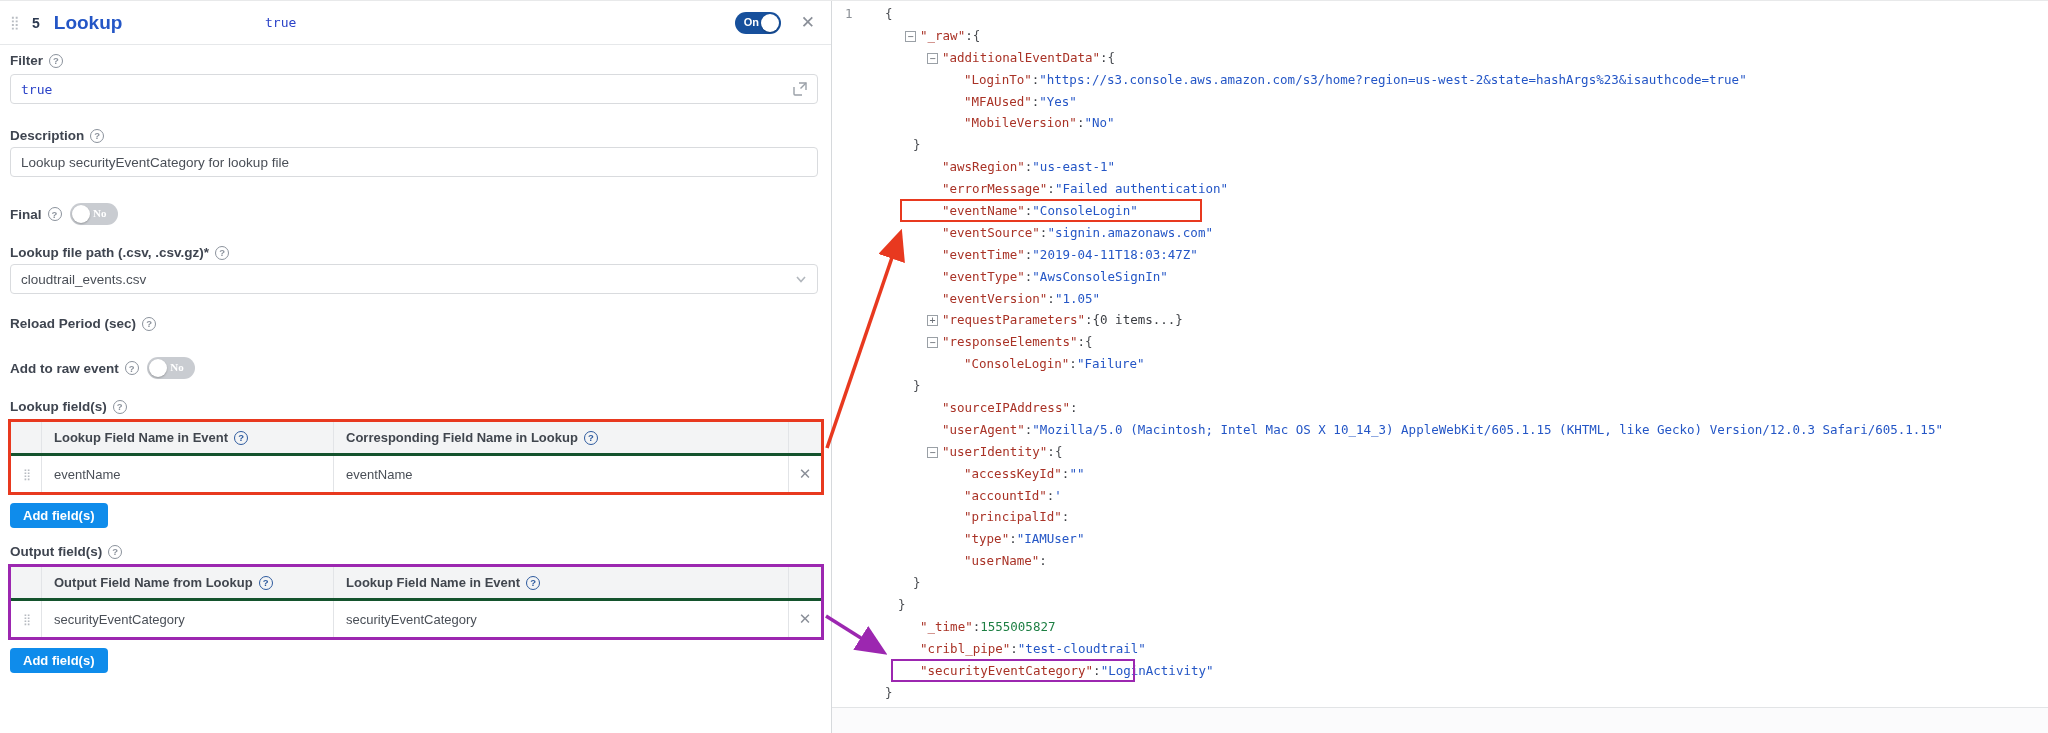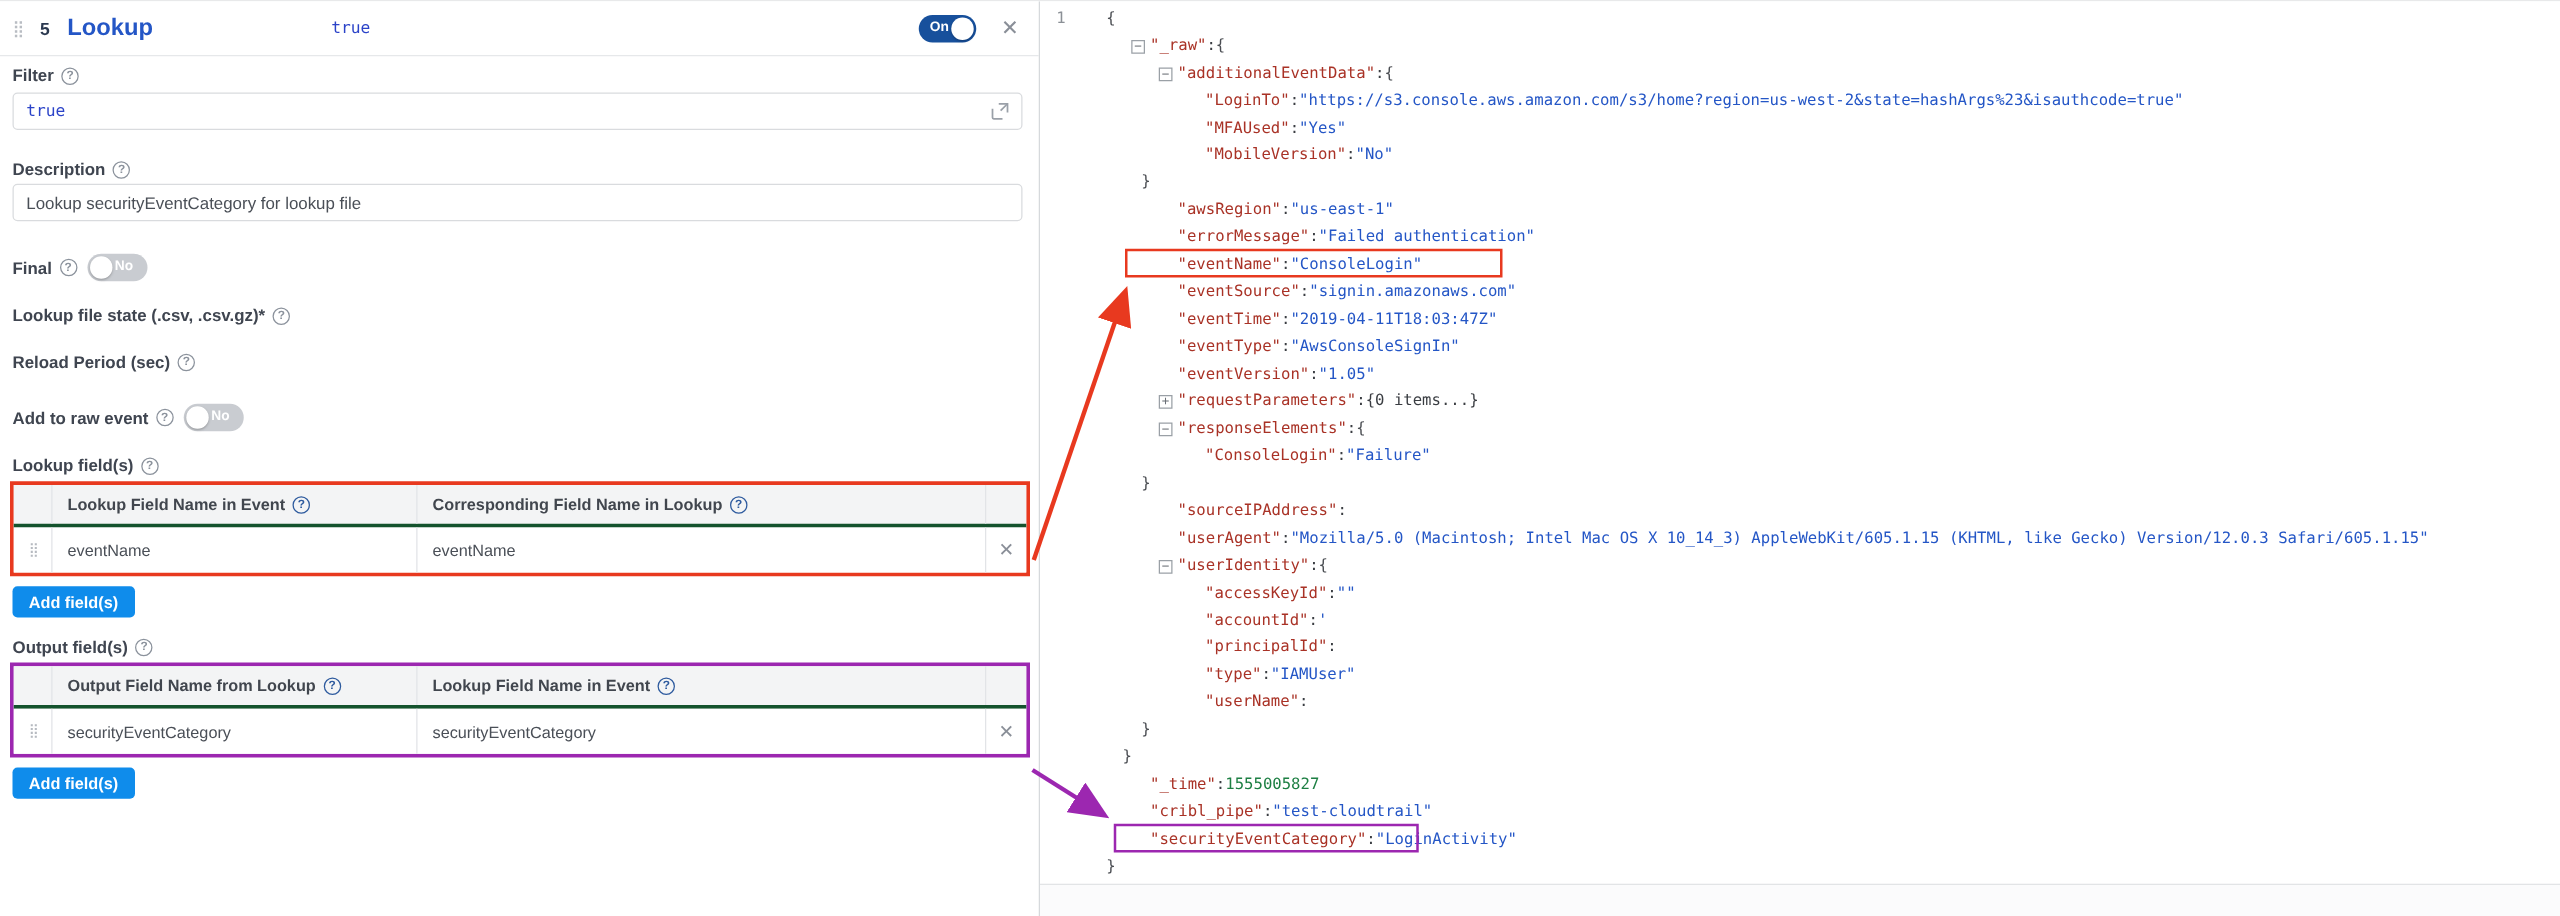--- a/index.html
+++ b/index.html
@@ -21,21 +21,21 @@
   .close-x { color: #8a8f98; font-size: 17px; cursor: pointer; }
 
   
   .toggle { position: relative; border-radius: 12px; height: 22px; cursor: pointer; flex: none; }
   .toggle .knob { position: absolute; top: 2px; width: 18px; height: 18px; border-radius: 50%;
     background: #fff; box-shadow: 0 1px 2px rgba(0,0,0,.25); }
   .toggle .tlabel { position: absolute; top: 4px; font-size: 11px; font-weight: bold; color: #fff; }
   .toggle.on { width: 46px; background: #17509c; }
   .toggle.on .knob { right: 2px; } .toggle.on .tlabel { left: 9px; }
   .toggle.off { width: 48px; background: #c9ccd1; }
-  .toggle.off .knob { left: 2px; } .toggle.off .tlabel { right: 11px; }
+  .toggle.off .knob { left: 2px; } .toggle.off .tlabel { right: 11px; font-family: Liberation Serif, serif; }
 
   .form { padding: 0 13px 0 10px; }
   .f-label { display: flex; align-items: center; gap: 6px; font-size: 13.5px; font-weight: 600; color: #3f4550; }
   .qmark { width: 14px; height: 14px; border-radius: 50%; border: 1.2px solid #8b929c; color: #8b929c;
     font-size: 9.5px; font-weight: bold; display: inline-flex; align-items: center; justify-content: center;
     flex: none; cursor: pointer; }
   .qmark.blue { border-color: #2d5a9e; color: #2d5a9e; }
   .inp { width: 100%; height: 30px; border: 1px solid #d9dbde; border-radius: 4px; background: #fff;
     display: flex; align-items: center; padding: 0 10px; font-size: 13.5px; color: #4a4f57; position: relative; }
   .inp.mono { font-family: "DejaVu Sans Mono", monospace; font-size: 13px; color: #2b43c8; }
@@ -140,22 +140,30 @@
         <span class="qmark">?</span>
       </span>
       <span class="toggle off">
         <span class="knob"></span>
         <span class="tlabel">No</span>
       </span>
     </div>
 
     
     <div class="f-label mt20">
-      <span>Lookup file state (.csv, .csv.gz)*</span>
-      <span class="qmark">?</span>
+      <span>Lookup file path (.csv, .csv.gz)*</span>
+      <span class="qmark">?</span>
+    </div>
+    <div class="inp mt4">
+      <span>cloudtrail_events.csv</span>
+      <span class="chev">
+        <svg class="icon" width="14" height="14" viewBox="0 0 14 14">
+            <polyline points="3,5 7,9.5 11,5" fill="none" stroke="#b2b7bd" stroke-width="1.6"></polyline>
+          </svg>
+      </span>
     </div>
 
     
     <div class="f-label mt22">
       <span>Reload Period (sec)</span>
       <span class="qmark">?</span>
     </div>
 
     
     <div class="inline-row mt26">

